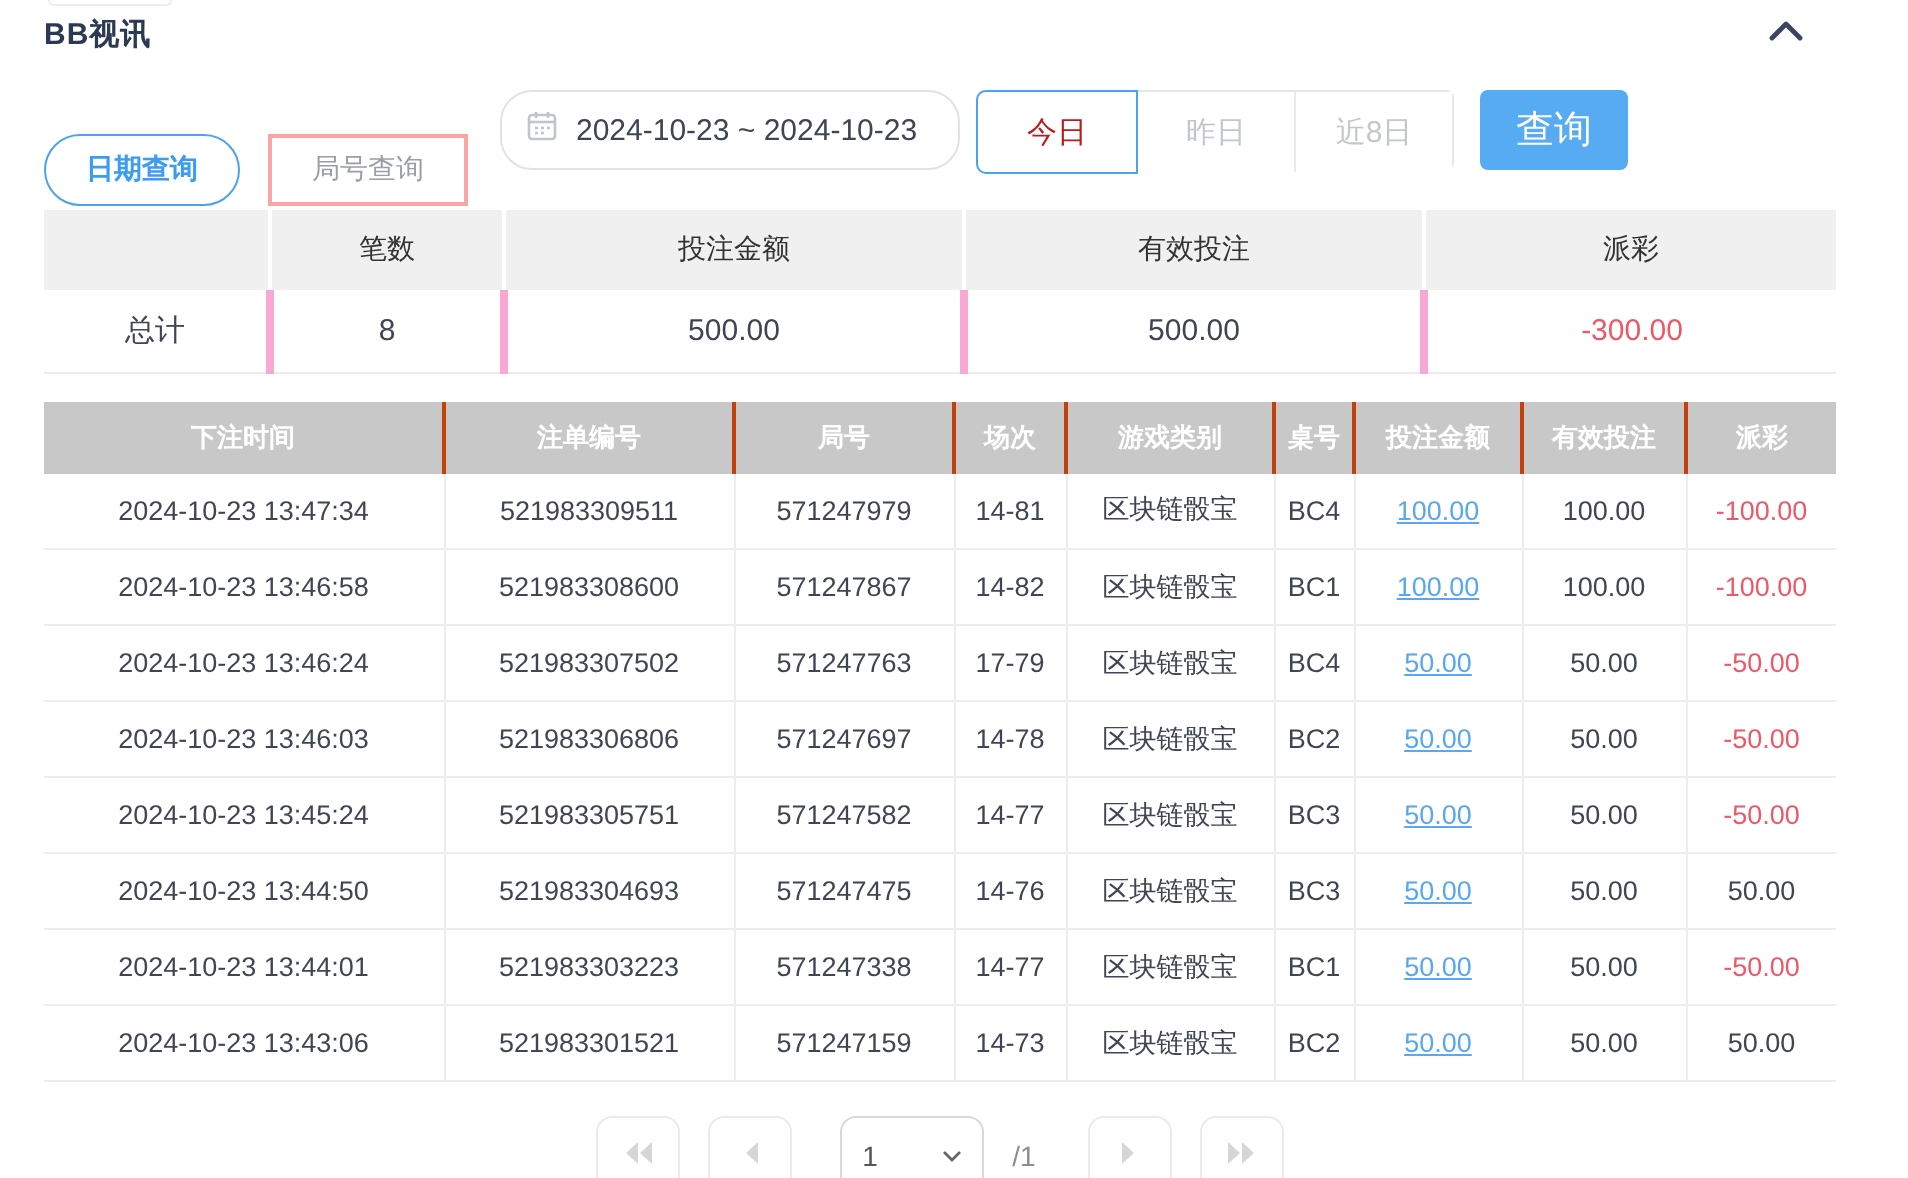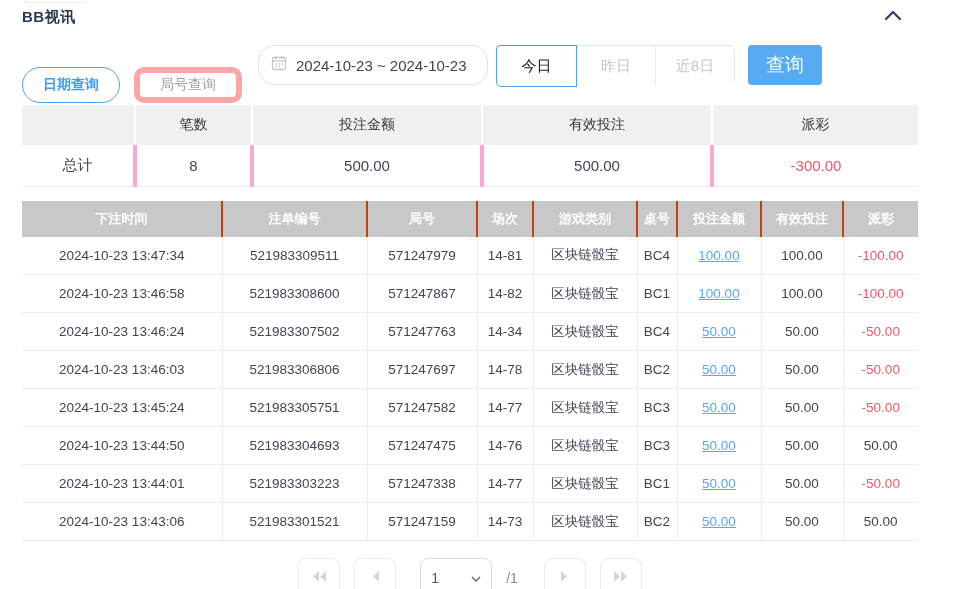--- a/index.html
+++ b/index.html
@@ -13,31 +13,31 @@
   
   .panel-head { display:flex; justify-content:space-between; align-items:flex-start; padding-top:8px; }
   .panel-title { font-size:15px; font-weight:bold; color:#2b3952; letter-spacing:.5px; }
   .collapse-btn { background:none; border:none; cursor:pointer; padding:2px 4px; margin-right:12px; }
   .collapse-btn svg { display:block; }
 
   
   .filter-bar { display:flex; align-items:center; margin-top:18px; height:40px; }
   .pill { height:36px; padding:0 20px; border-radius:18px; background:#fff; font-size:14px; cursor:pointer;margin-top:40px; }
   .pill.active { border:1px solid #4ba2ee; color:#3b9cf0; font-weight:bold; }
-  .pill.inactive { border:6px solid #fca5a5; color:#9a9ea6; margin-left:14px; border-radius:10px; }
+  .pill.inactive { border:2px solid #fca5a5; color:#9a9ea6; margin-left:14px; border-radius:0; }
   .date-box { display:flex; align-items:center; gap:9px; height:40px; width:230px; margin-left:16px;
     border:1px solid #dfe3e8; border-radius:16px; padding:0 12px; cursor:pointer; }
   .date-box .cal { color:#c0c5cc; flex:0 0 auto; }
   .date-text { font-size:15px; color:#3f4552; white-space:nowrap; }
 
   .seg { display:flex; margin-left:8px; border:1px solid #e4e7ea; border-radius:4px; height:40px; }
   .seg-btn { width:79px; height:40px; background:#fff; border:none; font-size:15px; color:#c3c7cc;
     cursor:pointer; position:relative; }
   .seg-btn + .seg-btn { border-left:1px solid #e8eaed; }
-  .seg-btn.active { color:#0f172a; box-shadow:0 0 0 1px #4ba2ee; border-radius:4px 0 0 4px; z-index:2; }
+  .seg-btn.active { color:#b91c1c; box-shadow:0 0 0 1px #4ba2ee; border-radius:4px 0 0 4px; z-index:2; }
 
   .query-btn { margin-left:13px; width:74px; height:40px; background:#57abf2; color:#fff; border:none;
     border-radius:4px; font-size:19px; cursor:pointer; }
 
   
   table { border-collapse:collapse; table-layout:fixed; width:896px; }
   .summary { margin-top:20px; font-size:14px; }
   .summary th { background:#f0f0f0; height:40px; font-weight:normal; color:#333; border-left:2px solid #fff; }
   .summary th:first-child { border-left:none; }
   .summary td { height:41px; text-align:center; background:#fff;
@@ -187,21 +187,21 @@
       <td>区块链骰宝</td>
       <td>BC1</td>
       <td><a class="amt-link">100.00</a></td>
       <td>100.00</td>
       <td class="neg">-100.00</td>
     </tr>
         <tr>
       <td>2024-10-23 13:46:24</td>
       <td>521983307502</td>
       <td>571247763</td>
-      <td>14-34</td>
+      <td>17-79</td>
       <td>区块链骰宝</td>
       <td>BC4</td>
       <td><a class="amt-link">50.00</a></td>
       <td>50.00</td>
       <td class="neg">-50.00</td>
     </tr>
         <tr>
       <td>2024-10-23 13:46:03</td>
       <td>521983306806</td>
       <td>571247697</td>

